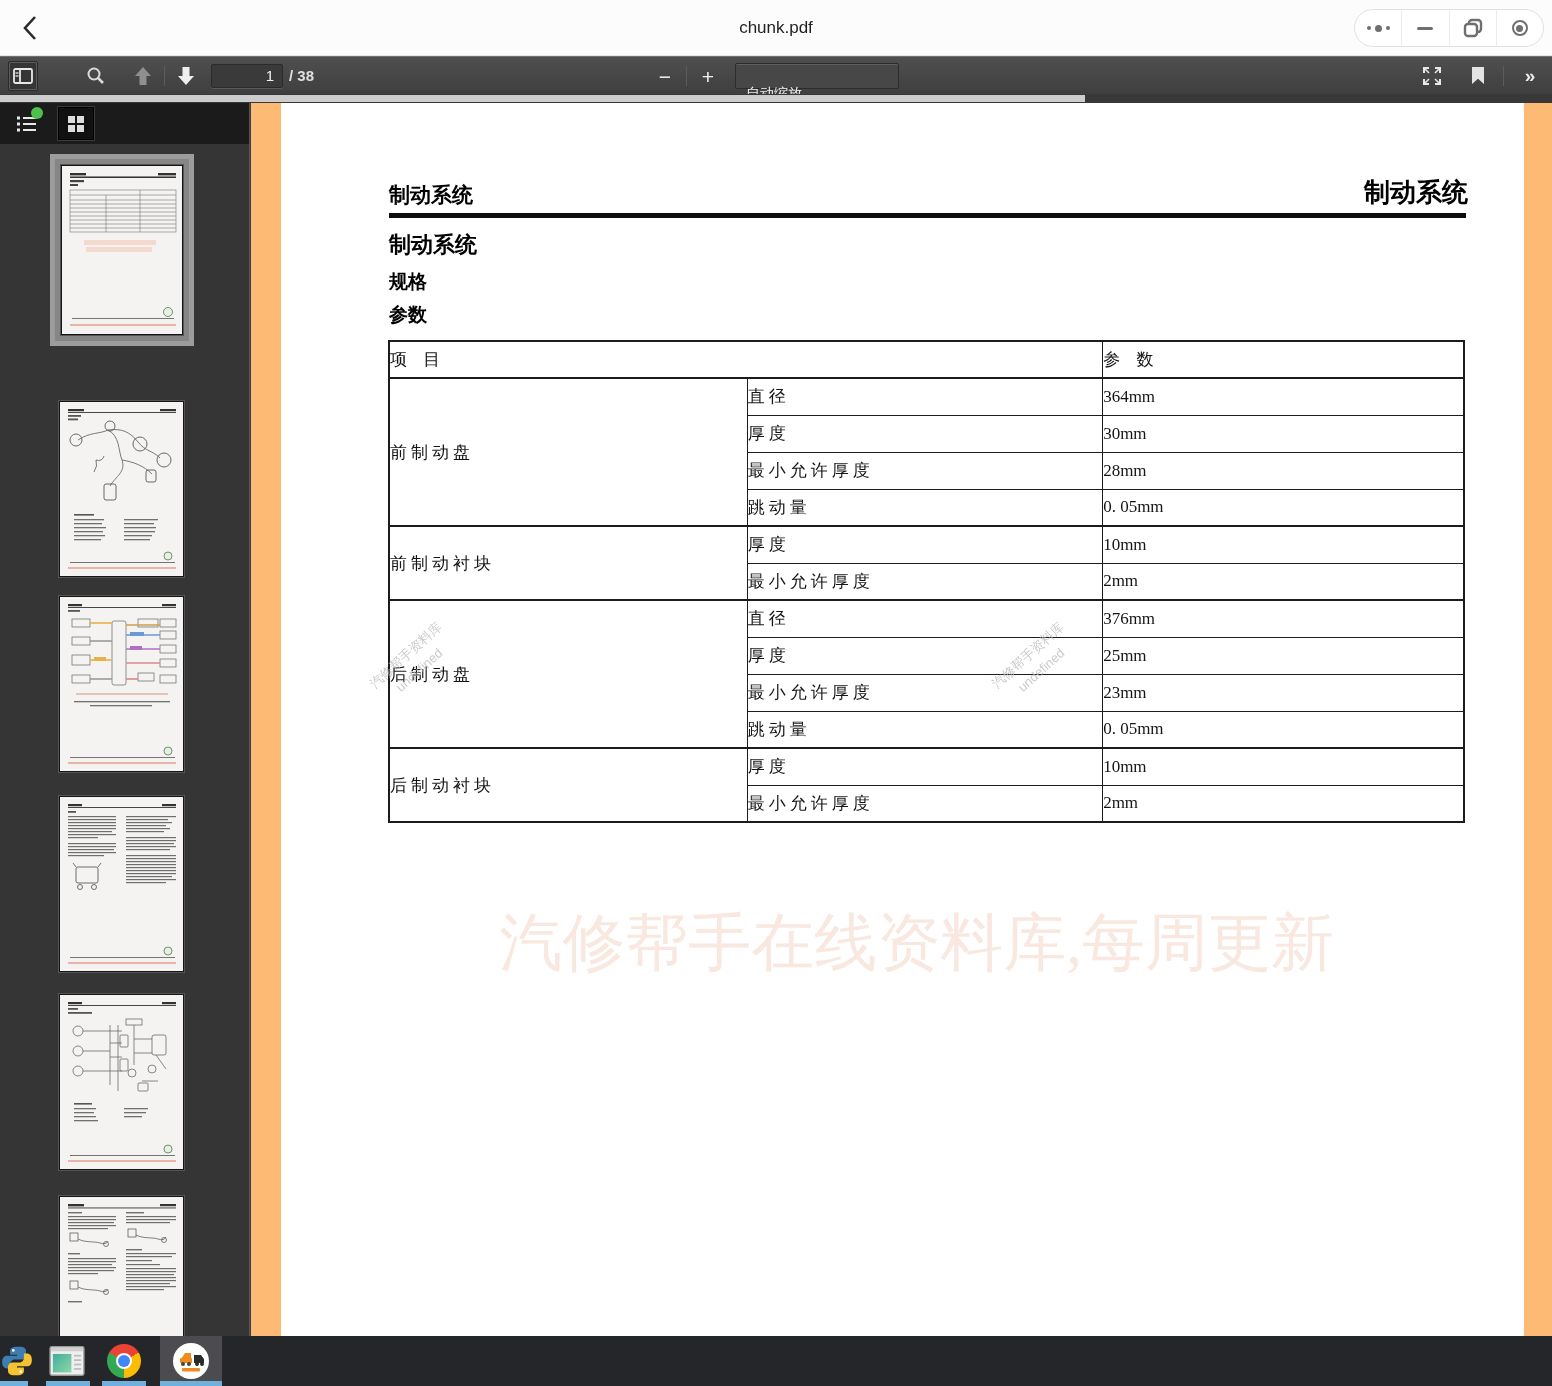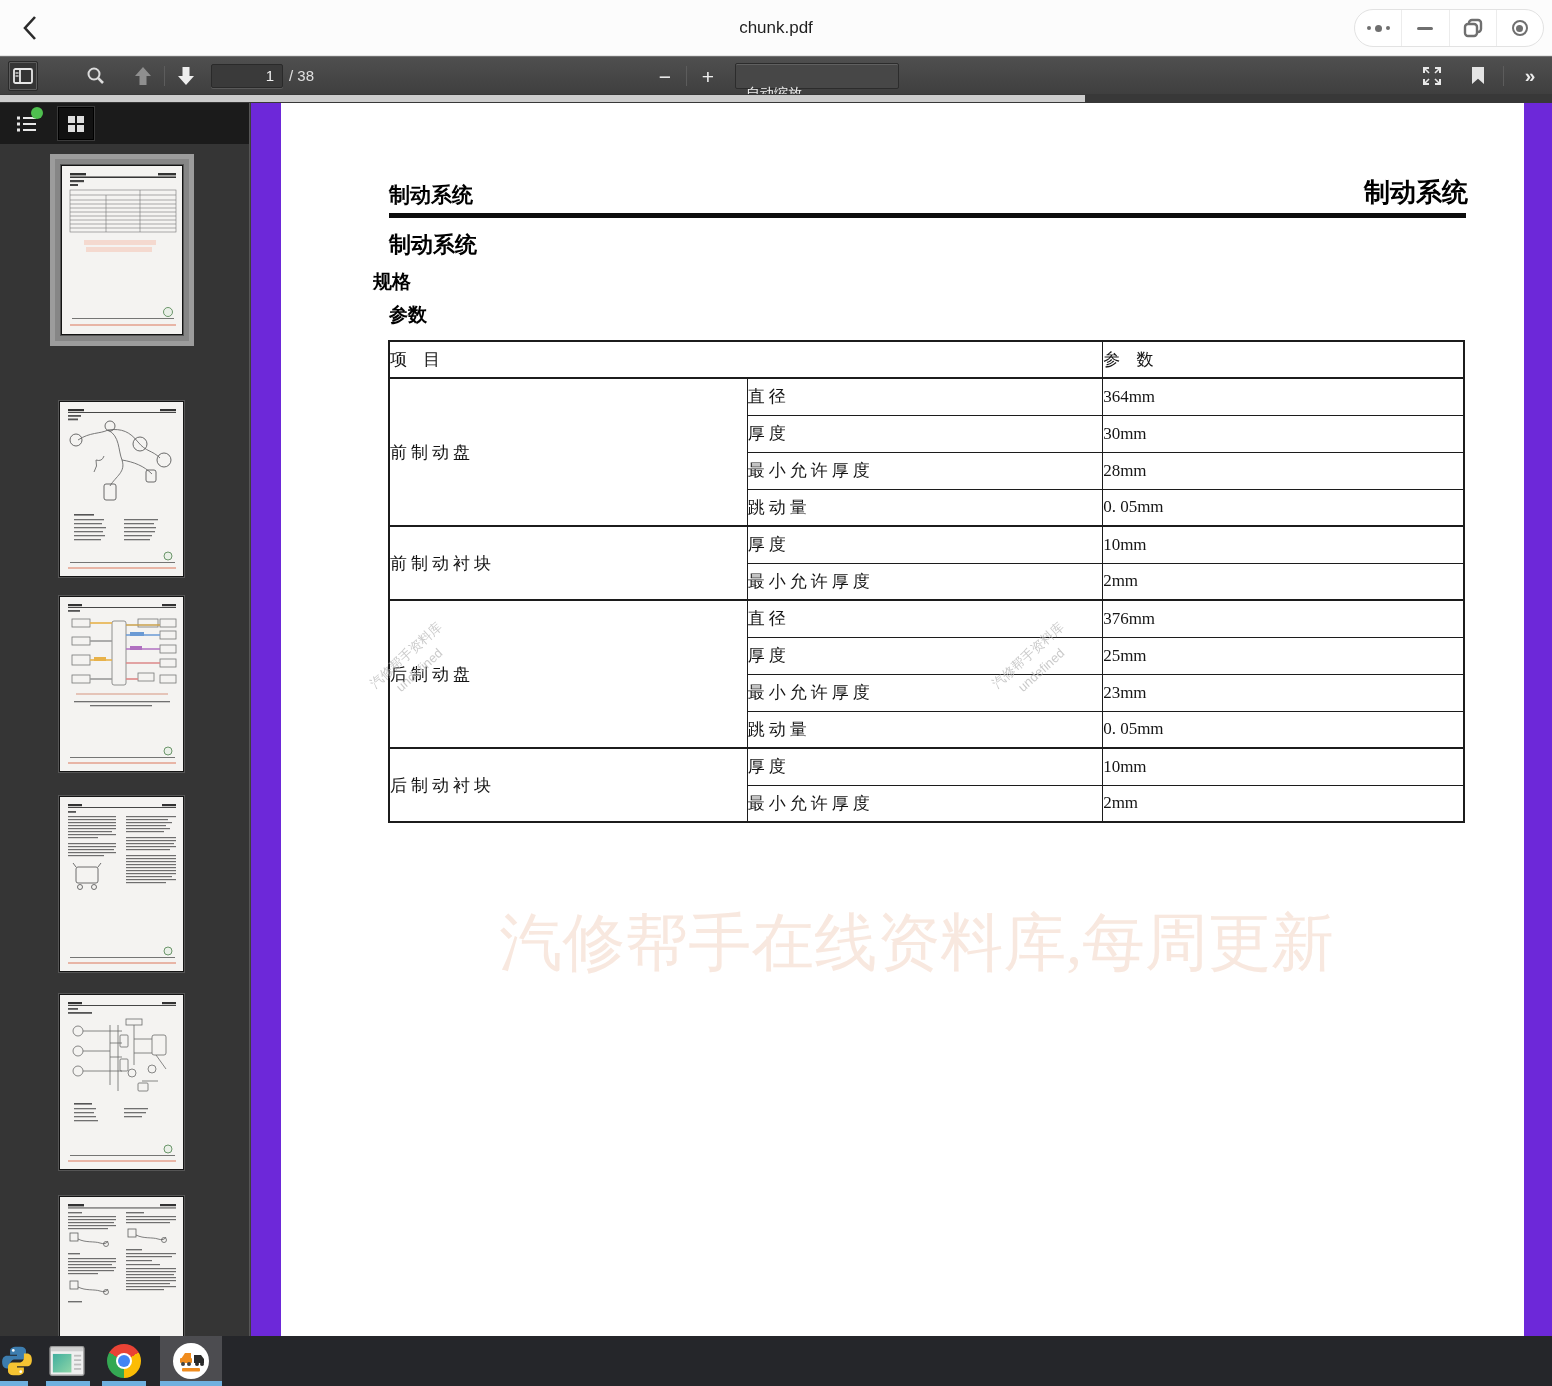--- a/index.html
+++ b/index.html
@@ -31,21 +31,21 @@
   
   .toolbar{position:absolute;left:0;top:56px;width:1552px;height:38px;
            background:linear-gradient(#4f4f4f,#3f3f3f);border-top:1px solid #707070;
            display:flex;align-items:center;color:#e8e8e8;}
   .tb-btn{background:transparent;border:1px solid transparent;border-radius:2px;height:30px;min-width:30px;
           display:flex;align-items:center;justify-content:center;cursor:pointer;padding:0 4px;margin:0 2px;}
   .tb-toggled{background:#353535;border-color:#2a2a2a;box-shadow:0 0 0 1px #5d5d5d inset;margin-left:8px;}
   .tb-sep{width:1px;height:20px;background:#2e2e2e;border-right:1px solid #5c5c5c;margin:0 4px;}
   .page-input{width:72px;height:24px;background:#3a3a3a;border:1px solid #2a2a2a;border-radius:2px;
               box-shadow:0 1px 0 #5a5a5a;color:#f2f2f2;text-align:right;font-size:15px;padding:0 8px;margin:0 6px 0 8px;}
-  .page-count{font-size:15px;color:#e0e0e0;}
+  .page-count{font-size:15px;color:#e0e0e0;font-weight:bold;}
   .zoom-group{position:absolute;left:648px;top:0;height:38px;display:flex;align-items:center;}
   .glyph{font-size:21px;color:#efefef;line-height:1;}
   .zoom-select{width:164px;height:26px;margin-left:10px;background:#474747;border:1px solid #2c2c2c;
                box-shadow:0 1px 0 #606060 inset;border-radius:2px;display:flex;align-items:center;
                padding:0 10px;cursor:pointer;position:relative;}
   .zoom-select span{font-size:14px;color:#f0f0f0;margin-top:36px;}
   .spinner{position:absolute;right:9px;top:5px;display:flex;flex-direction:column;gap:2px;}
   .spinner b{width:0;height:0;border-left:4px solid transparent;border-right:4px solid transparent;display:block;}
   .spinner b.up{border-bottom:5px solid #cfcfcf;}
   .spinner b.down{border-top:5px solid #cfcfcf;}
@@ -64,28 +64,28 @@
           display:flex;align-items:center;justify-content:center;position:relative;padding:0;}
   .sb-btn.active{background:#111;border:1px solid #000;box-shadow:0 0 0 1px #3a3a3a;}
   .green-dot{position:absolute;top:0px;right:2px;width:12px;height:12px;border-radius:50%;background:#4fbf4f;}
   .thumbs{position:absolute;left:0;top:41px;width:100%;height:1192px;overflow:hidden;}
 
   .thumb-ring{position:absolute;border:5px solid #9c9c9c;background:#868686;}
   .thumb-page{position:absolute;background:#f4f3f1;border:1px solid #141414;box-shadow:0 0 0 1px #555;overflow:hidden;}
   .thumb-page svg{display:block;}
 
   
-  .viewer{position:absolute;left:251px;top:0;width:1301px;height:1233px;background:#6d28d9;}
+  .viewer{position:absolute;left:251px;top:0;width:1301px;height:1233px;background:#fdba74;}
   .page{position:absolute;left:30px;top:0;width:1243px;height:1233px;background:#ffffff;}
 
   .doc-h-left{position:absolute;left:108px;top:78px;font-size:21px;font-weight:bold;color:#000;}
   .doc-h-right{position:absolute;right:56px;top:72px;font-size:26px;font-weight:bold;color:#000;}
   .doc-rule{position:absolute;left:108px;top:110px;width:1077px;height:5px;background:#0d0d0d;}
   .doc-title{position:absolute;left:108px;top:127px;font-size:22px;font-weight:bold;color:#000;}
-  .doc-spec{position:absolute;left:92px;top:166px;font-size:19px;font-weight:bold;color:#000;}
+  .doc-spec{position:absolute;left:108px;top:166px;font-size:19px;font-weight:bold;color:#000;}
   .doc-param{position:absolute;left:108px;top:199px;font-size:19px;font-weight:bold;color:#000;text-align:right;}
 
   table.spec{position:absolute;left:107px;top:237px;width:1077px;border-collapse:collapse;
              font-family:"Liberation Serif","DejaVu Serif",serif;font-size:17px;color:#151515;}
   table.spec th,table.spec td{border:1px solid #1c1c1c;height:37px;text-align:left;padding:0;font-weight:normal;}
   table.spec th{letter-spacing:6px;}
   table.spec td.lbl,table.spec td.grp{letter-spacing:4px;}
   table.spec thead th{border-bottom:1.5px solid #1c1c1c;}
   table.spec{border:2px solid #1c1c1c;}
   table.spec tr.group-start td{border-top:2px solid #1c1c1c;}

